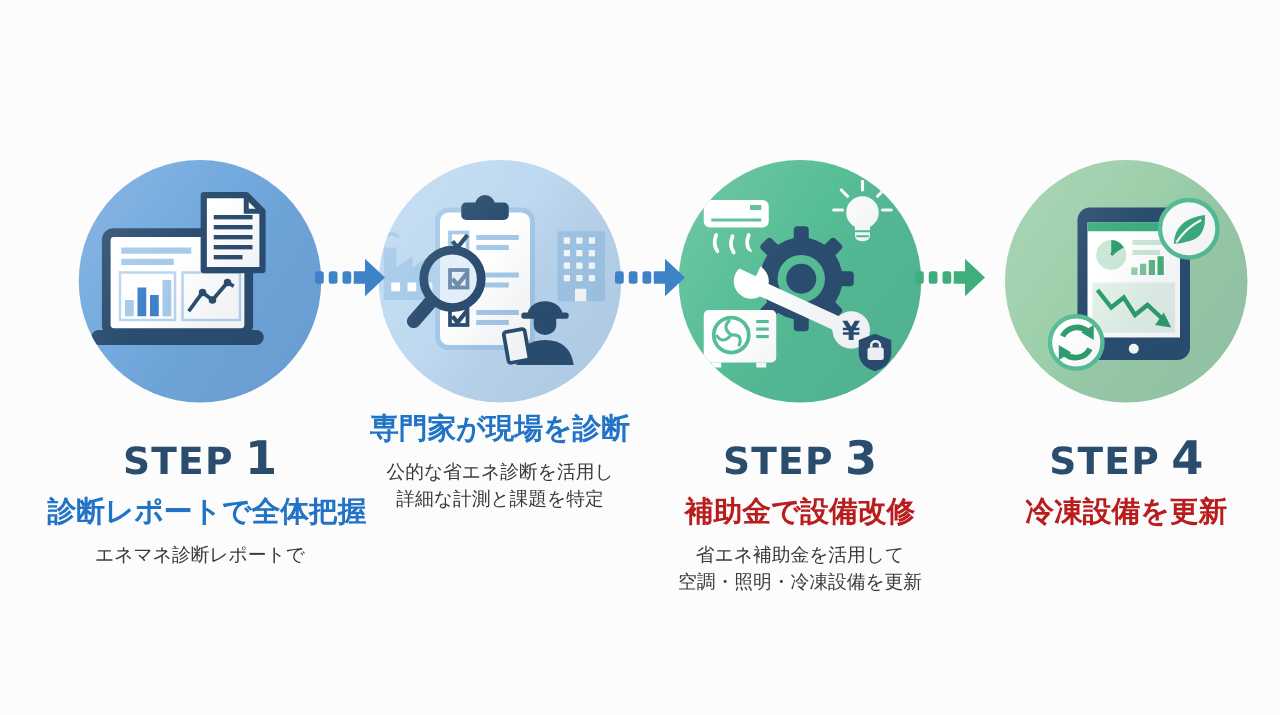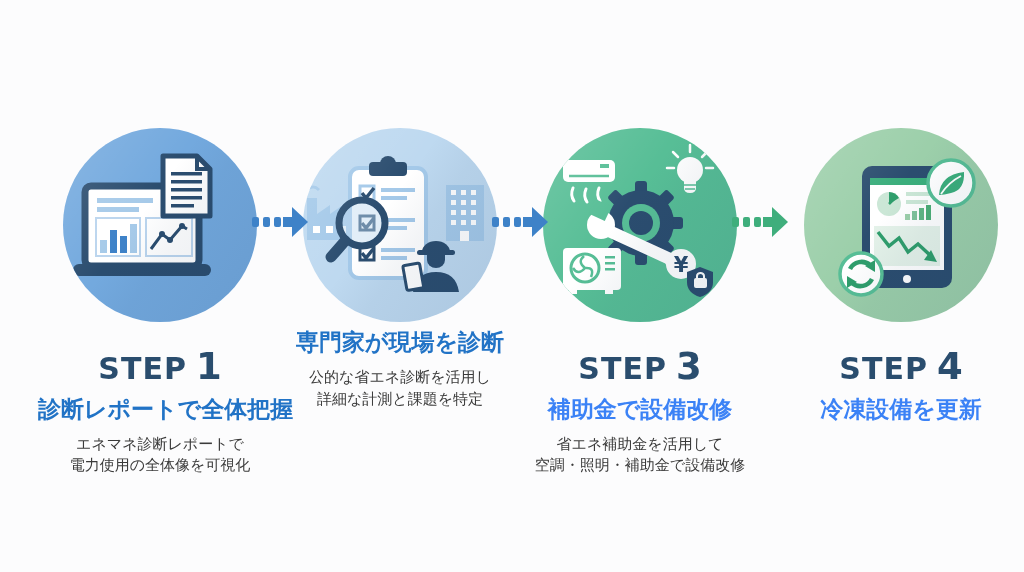--- a/index.html
+++ b/index.html
@@ -20,21 +20,21 @@
     background:linear-gradient(125deg, rgba(255,255,255,0.16) 0%, rgba(255,255,255,0) 42%,
                rgba(15,45,85,0.05) 58%, rgba(15,45,85,0.10) 100%);
   }
   .c1{background:#73A9DE}.c2{background:#BED9F0}.c3{background:#57BE96}.c4{background:#9CCFAA}
   .circle svg{display:block;width:194px;height:194px;}
 
   .step-title{margin-top:24px;font-weight:800;font-size:30px;line-height:1.15;
     color:#2A4D6E;letter-spacing:1px;}
   .step-title .num{font-size:37px;margin-left:9px;letter-spacing:0;}
   .heading{margin-top:5px;font-size:23px;font-weight:700;white-space:nowrap;}
-  .h-blue{color:#2173C6}.h-green{color:#3b82f6}
+  .h-blue{color:#2173C6}.h-green{color:#b91c1c}
   .desc{margin-top:9px;font-size:15px;line-height:1.45;color:#3A3A3A;white-space:nowrap;}
 
   .arrow{position:absolute;top:202px;width:56px;height:40px;}
   .a1{left:252px}.a2{left:492px}.a3{left:732px}
 </style>
 </head>
 <body>
 
 <div class="stage">
 
@@ -69,21 +69,20 @@
           <rect x="108" y="60" width="31" height="3.5" fill="#2B4D6F"></rect>
           <rect x="108" y="68" width="31" height="3.5" fill="#2B4D6F"></rect>
           <rect x="108" y="76" width="23" height="3.5" fill="#2B4D6F"></rect>
         </g>
       </svg>
     </div>
     <div class="step-title"><span>STEP</span><span class="num">1</span></div>
     <div class="heading h-blue">診断レポートで全体把握</div>
     <div class="desc">
       <span>エネマネ診断レポートで</span><br>
-      <span>電力使用の全体像を可視化</span>
     </div>
   </div>
 
   <div class="step-col p2">
     <div class="circle c2">
       <svg viewBox="0 0 194 194">
         <g>
           <path d="M4 112 V70 h10 v16 l13 -9 v9 l13 -9 v9 l14 -9 v35 z" fill="#A4C9E9"></path>
           <path d="M4 62 q6 -6 12 0" stroke="#A4C9E9" stroke-width="3" fill="none"></path>
           <rect x="10" y="98" width="7" height="7" fill="#FFFFFF"></rect>
@@ -217,21 +216,21 @@
           <path d="M144 144 l13 -5 13 5 v10 q0 11 -13 15 q-13 -4 -13 -15 z" fill="#2B4D6F"></path>
           <rect x="151" y="150" width="13" height="10" rx="2" fill="#FFFFFF"></rect>
           <path d="M154 150 v-2 a3.5 3 0 0 1 7 0 v2" stroke="#FFFFFF" stroke-width="2" fill="none"></path>
         </g>
       </svg>
     </div>
     <div class="step-title"><span>STEP</span><span class="num">3</span></div>
     <div class="heading h-green">補助金で設備改修</div>
     <div class="desc">
       <span>省エネ補助金を活用して</span><br>
-      <span>空調・照明・補助金で設備改修</span>
+      <span>空調・照明・冷凍設備を更新</span>
     </div>
   </div>
 
   <div class="step-col p4">
     <div class="circle c4">
       <svg viewBox="0 0 194 194">
         <g>
           <rect x="58" y="38" width="90" height="122" rx="10" fill="#2B4D6F"></rect>
           <rect x="66" y="50" width="74" height="92" fill="#FFFFFF"></rect>
           <rect x="66" y="50" width="74" height="7" fill="#3BAE7C"></rect>

